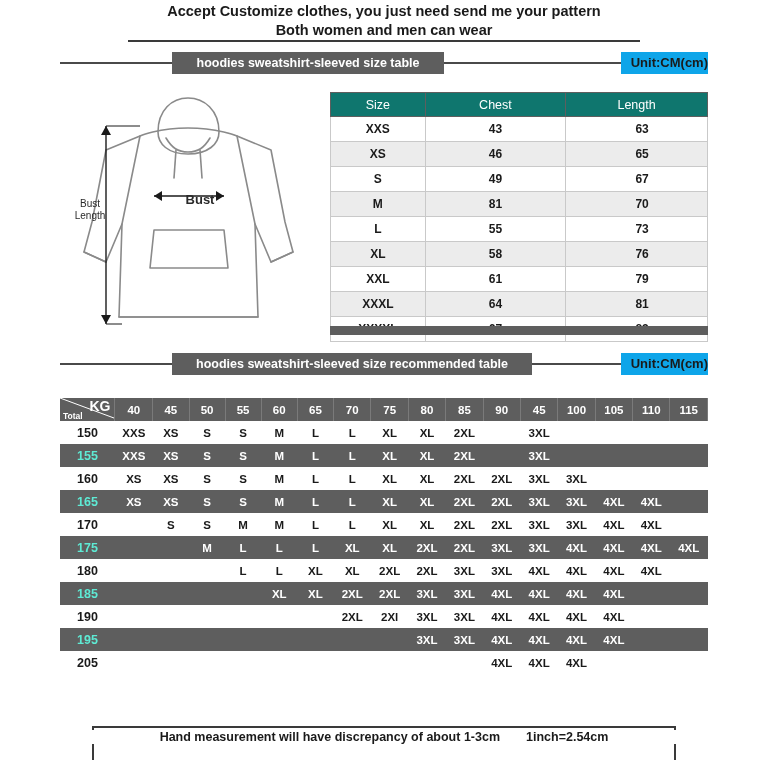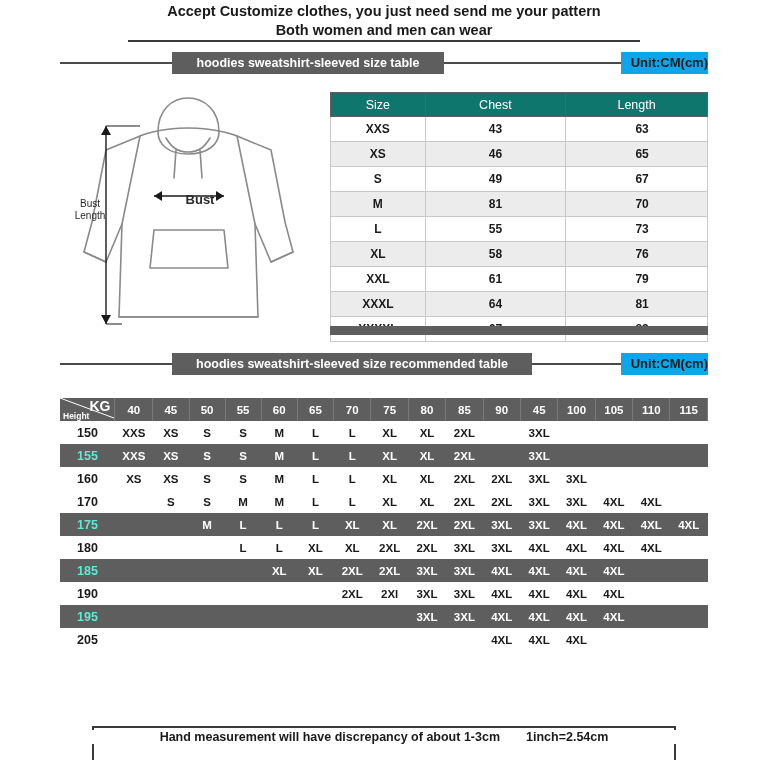--- a/index.html
+++ b/index.html
@@ -371,21 +371,21 @@
 </div>
 
 <table class="rec-grid">
   <thead>
     <tr>
       <th class="corner-cell">
         <svg class="slash" viewBox="0 0 62 23" preserveAspectRatio="none" aria-hidden="true">
           <line x1="0" y1="0" x2="62" y2="23" stroke="#ffffff" stroke-width="1"></line>
         </svg>
         <span class="kg">KG</span>
-        <span class="ht">Height</span>
+        <span class="ht">Total</span>
       </th>
       <th>40</th>
       <th>45</th>
       <th>50</th>
       <th>55</th>
       <th>60</th>
       <th>65</th>
       <th>70</th>
       <th>75</th>
       <th>80</th>
@@ -449,20 +449,39 @@
       <td class="cell">XL</td>
       <td class="cell">XL</td>
       <td class="cell">2XL</td>
       <td class="cell">2XL</td>
       <td class="cell">3XL</td>
       <td class="cell">3XL</td>
       <td class="cell"></td>
       <td class="cell"></td>
       <td class="cell"></td>
     </tr>
+    <tr class="dark">
+      <td class="hrow">165</td>
+      <td class="cell">XS</td>
+      <td class="cell">XS</td>
+      <td class="cell">S</td>
+      <td class="cell">S</td>
+      <td class="cell">M</td>
+      <td class="cell">L</td>
+      <td class="cell">L</td>
+      <td class="cell">XL</td>
+      <td class="cell">XL</td>
+      <td class="cell">2XL</td>
+      <td class="cell">2XL</td>
+      <td class="cell">3XL</td>
+      <td class="cell">3XL</td>
+      <td class="cell">4XL</td>
+      <td class="cell">4XL</td>
+      <td class="cell"></td>
+    </tr>
     <tr class="light">
       <td class="hrow">170</td>
       <td class="cell"></td>
       <td class="cell">S</td>
       <td class="cell">S</td>
       <td class="cell">M</td>
       <td class="cell">M</td>
       <td class="cell">L</td>
       <td class="cell">L</td>
       <td class="cell">XL</td>

